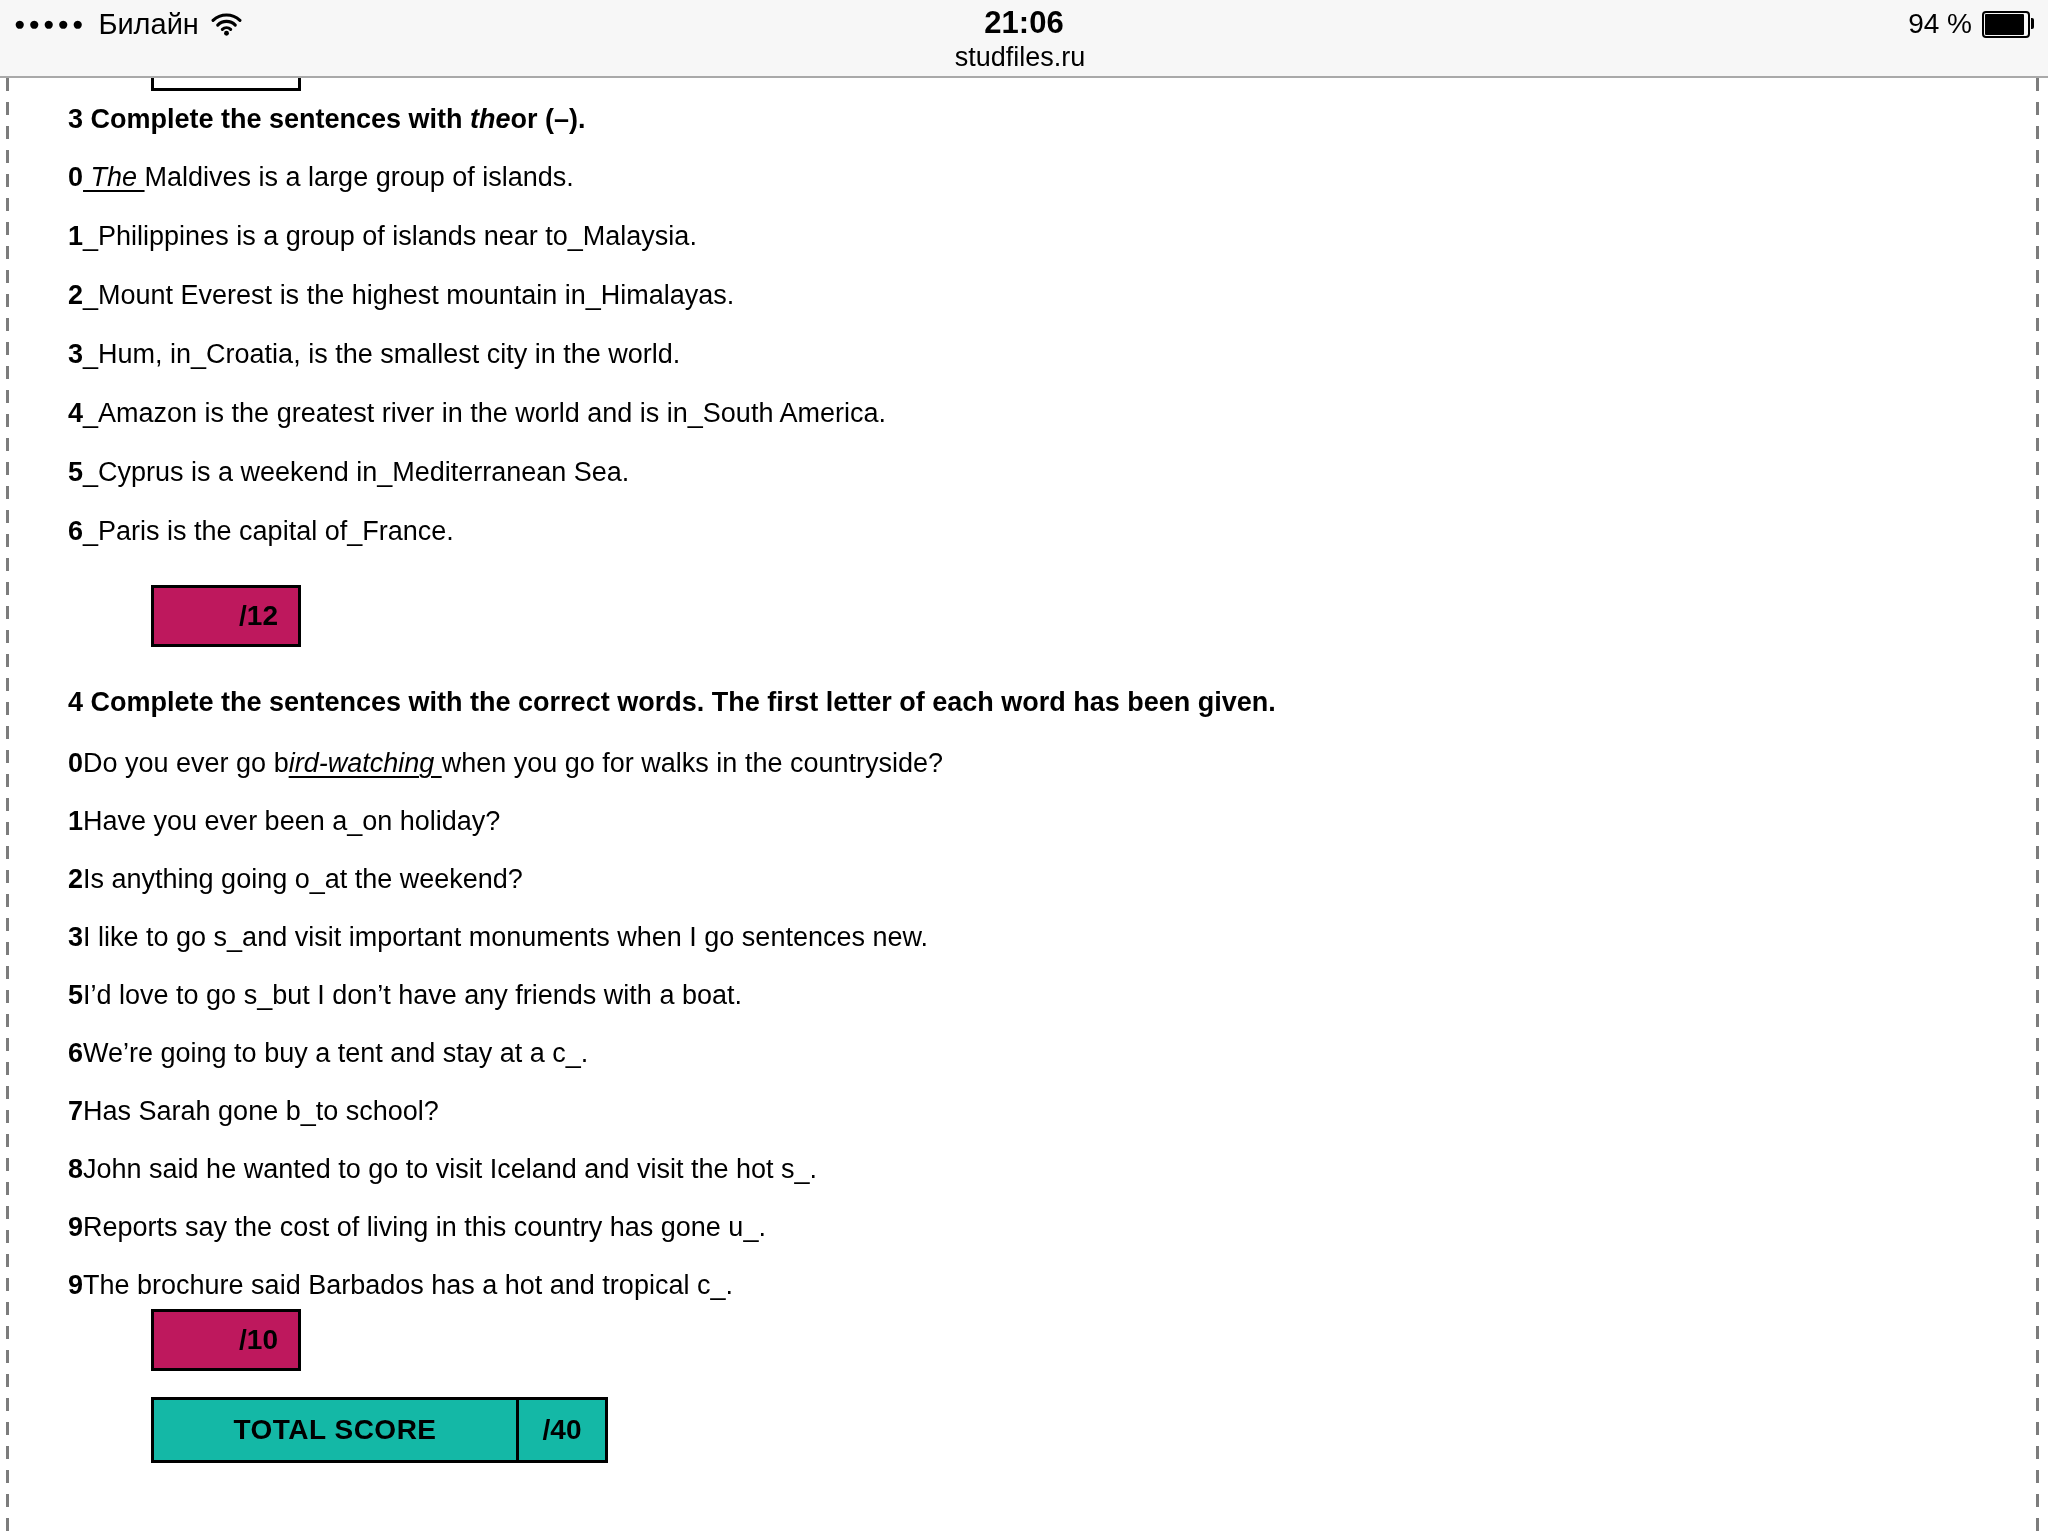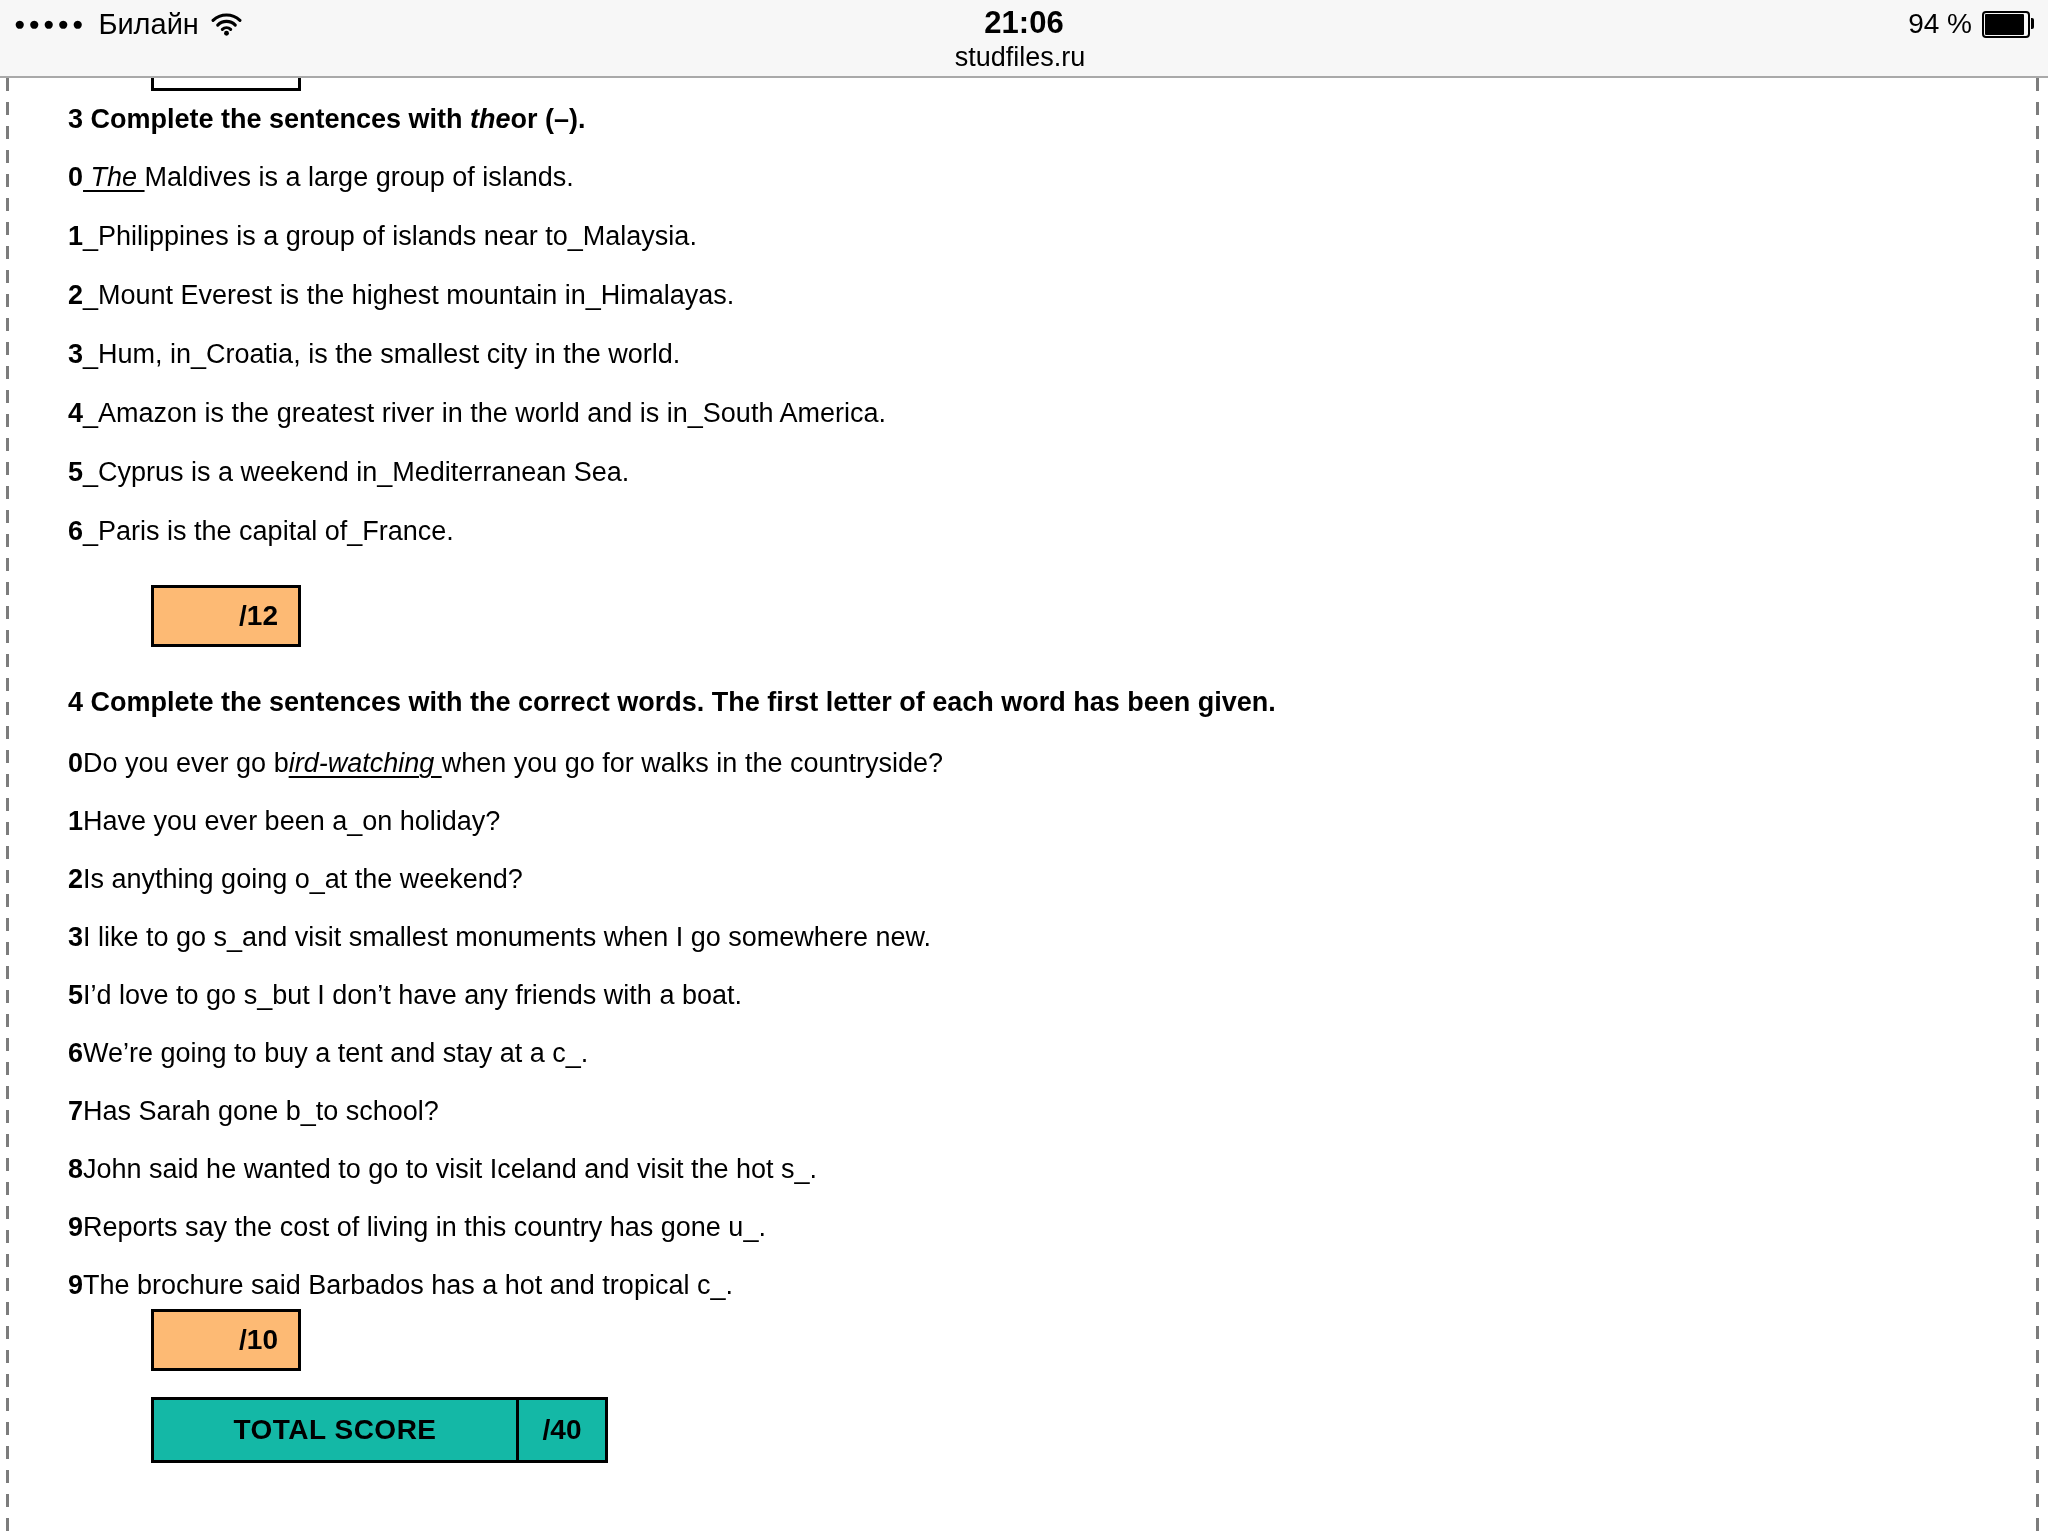--- a/index.html
+++ b/index.html
@@ -40,21 +40,21 @@
   .item{font-size:27px;line-height:34px;margin:0 16px 25px 68px;white-space:nowrap}
   .ex4 .item{margin-bottom:24px}
   .ex4 .item:last-child{margin-bottom:0}
   .num{font-weight:700}
   .seg-p{font-style:normal}
   .seg-b{font-weight:700}
   .seg-bi{font-weight:700;font-style:italic}
   .seg-iu{font-style:italic;text-decoration:underline;text-decoration-thickness:2px;text-underline-offset:4px}
   .score-box{width:150px;height:62px;border:3px solid #000;box-sizing:border-box;margin-left:151px;
     display:flex;align-items:center;justify-content:flex-end;padding-right:20px;
-    font-weight:700;font-size:28px;background:#fdba74}
+    font-weight:700;font-size:28px;background:#be185d}
   .score-box.s12{margin-top:37px}
   .score-box.s10{margin-top:7px}
   .total-table{margin:26px 0 0 151px;width:457px;height:66px;border:3px solid #000;box-sizing:border-box;display:flex;background:#14b8a6}
   .total-label-cell{flex:1;border-right:3px solid #000;display:flex;align-items:center;justify-content:center;
     font-weight:700;font-size:28px;letter-spacing:.5px}
   .total-score-cell{width:86px;display:flex;align-items:center;justify-content:center;font-weight:700;font-size:28px}
 </style>
 </head>
 <body>
 
@@ -97,21 +97,21 @@
     </div>
   <div class="score-box s12">
     <span>/12</span>
   </div>
 
   <p class="heading h4"><span class="seg-b">4 Complete the sentences with the correct words. The first letter of each word has been given.</span></p>
   <div class="items ex4">
       <p class="item"><b class="num">0</b><span class="seg-p">Do you ever go b</span><span class="seg-iu">ird-watching </span><span class="seg-p">when you go for walks in the countryside?</span></p>
       <p class="item"><b class="num">1</b><span class="seg-p">Have you ever been a_on holiday?</span></p>
       <p class="item"><b class="num">2</b><span class="seg-p">Is anything going o_at the weekend?</span></p>
-      <p class="item"><b class="num">3</b><span class="seg-p">I like to go s_and visit smallest monuments when I go somewhere new.</span></p>
+      <p class="item"><b class="num">3</b><span class="seg-p">I like to go s_and visit important monuments when I go sentences new.</span></p>
       <p class="item"><b class="num">5</b><span class="seg-p">I’d love to go s_but I don’t have any friends with a boat.</span></p>
       <p class="item"><b class="num">6</b><span class="seg-p">We’re going to buy a tent and stay at a c_.</span></p>
       <p class="item"><b class="num">7</b><span class="seg-p">Has Sarah gone b_to school?</span></p>
       <p class="item"><b class="num">8</b><span class="seg-p">John said he wanted to go to visit Iceland and visit the hot s_.</span></p>
       <p class="item"><b class="num">9</b><span class="seg-p">Reports say the cost of living in this country has gone u_.</span></p>
       <p class="item"><b class="num">9</b><span class="seg-p">The brochure said Barbados has a hot and tropical c_.</span></p>
     </div>
   <div class="score-box s10">
     <span>/10</span>
   </div>

